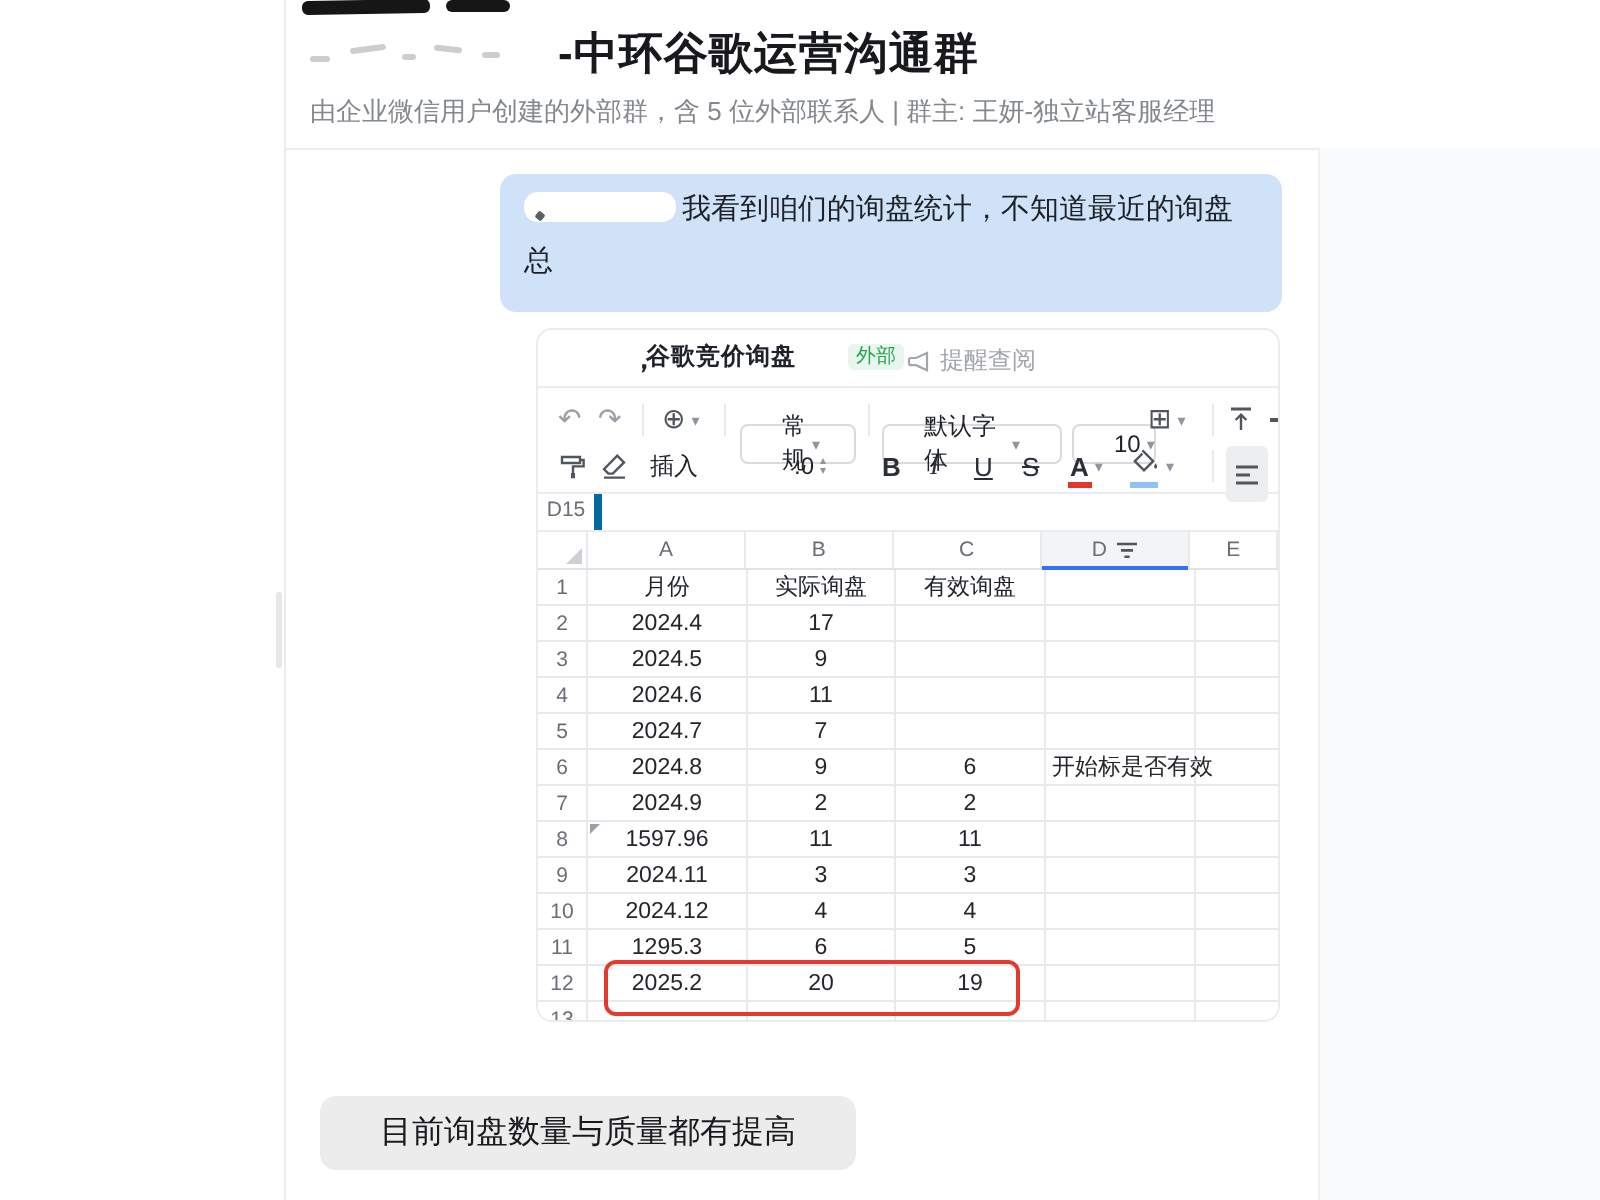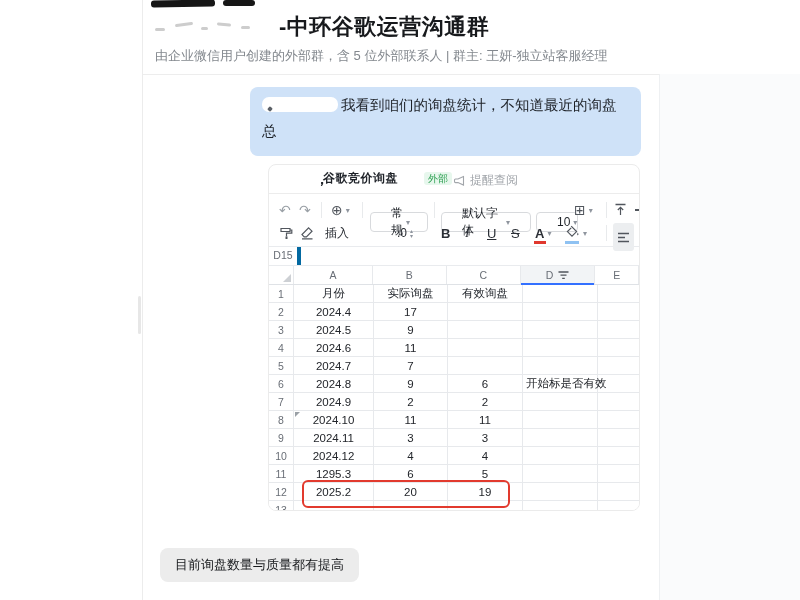--- a/index.html
+++ b/index.html
@@ -26,21 +26,21 @@
   .group-subtitle{position:absolute;left:12px;top:47px;font-size:13px;color:#83888e;white-space:nowrap;}
 
   
   .right-strip{position:absolute;left:659px;top:74px;width:141px;height:526px;background:#fafbfc;border-left:1px solid #eef0f2;}
 
   
   .bubble-q{position:absolute;left:250px;top:87px;width:391px;height:69px;box-sizing:border-box;
             background:#cfe2f8;border-radius:8px;padding:5px 12px;font-size:14.5px;line-height:26px;color:#1d2127;}
   .redact-blob{display:inline-block;width:76px;height:15px;background:#fff;border-radius:7px;vertical-align:-2px;margin-right:3px;position:relative;}
   .blob-mark{position:absolute;left:6px;bottom:1px;width:4px;height:4px;background:#5a5f66;border-radius:1px;transform:rotate(40deg);}
-  .bubble-a{position:absolute;left:160px;top:548px;background:#ececec;border-radius:8px;padding:8px 15px;font-size:13px;color:#181a1d;white-space:nowrap;}
+  .bubble-a{position:absolute;left:160px;top:548px;background:#ececec;border-radius:8px;padding:8px 30px;font-size:16px;color:#181a1d;white-space:nowrap;}
 
   
   .sheet-card{position:absolute;left:268px;top:164px;width:372px;height:347px;box-sizing:border-box;
               background:#fff;border:1px solid #ebebeb;border-radius:8px;overflow:hidden;}
   .sheet-titlebar{position:relative;height:28px;border-bottom:1px solid #ececec;}
   .sheet-title-prefix{position:absolute;left:46px;top:6px;font-size:14px;font-weight:bold;color:#1f2329;}
   .sheet-title{position:absolute;left:54px;top:5px;font-size:12px;font-weight:bold;color:#1f2329;letter-spacing:.5px;}
   .sheet-badge{position:absolute;left:155px;top:7px;font-size:10px;color:#2ea052;background:#e7f7ed;border-radius:3px;padding:1px 4px;line-height:11px;}
   .remind{position:absolute;left:184px;top:7px;display:flex;align-items:center;gap:4px;font-size:12px;color:#a2a6ab;}
 
@@ -290,21 +290,21 @@
         <div class="cell">6</div>
         <div class="cell note-cell">开始标是否有效</div>
         <div class="cell"></div>
         <div class="cell rownum">7</div>
         <div class="cell">2024.9</div>
         <div class="cell">2</div>
         <div class="cell">2</div>
         <div class="cell"></div>
         <div class="cell"></div>
         <div class="cell rownum">8</div>
-        <div class="cell has-comment">2024.10</div>
+        <div class="cell has-comment">1597.96</div>
         <div class="cell">11</div>
         <div class="cell">11</div>
         <div class="cell"></div>
         <div class="cell"></div>
         <div class="cell rownum">9</div>
         <div class="cell">2024.11</div>
         <div class="cell">3</div>
         <div class="cell">3</div>
         <div class="cell"></div>
         <div class="cell"></div>

